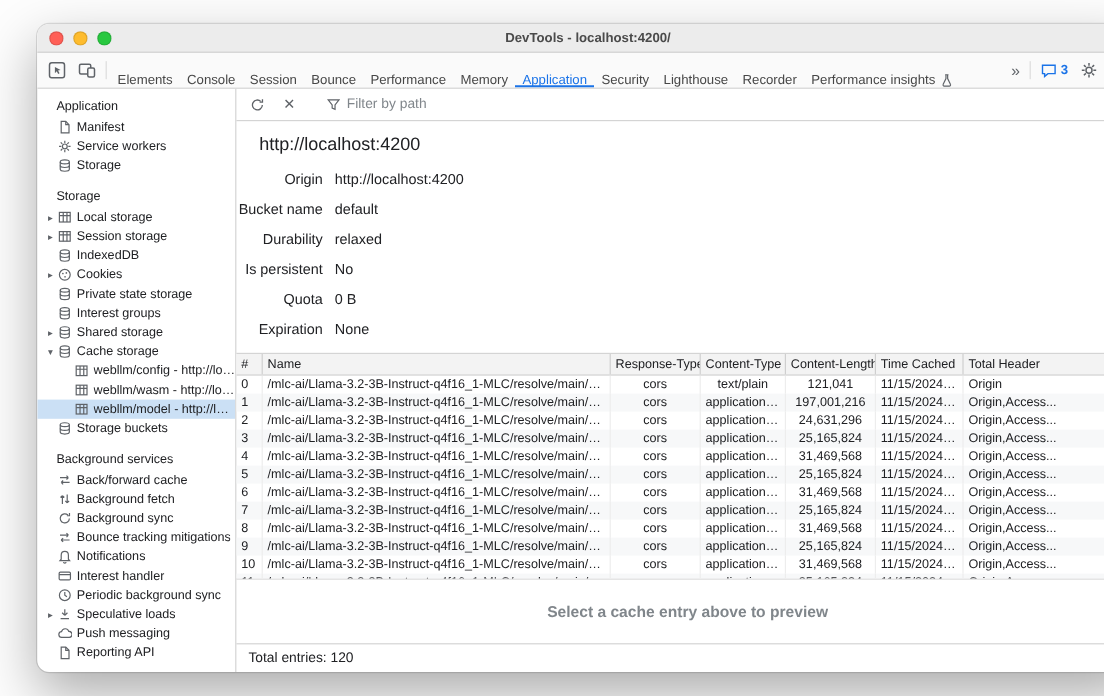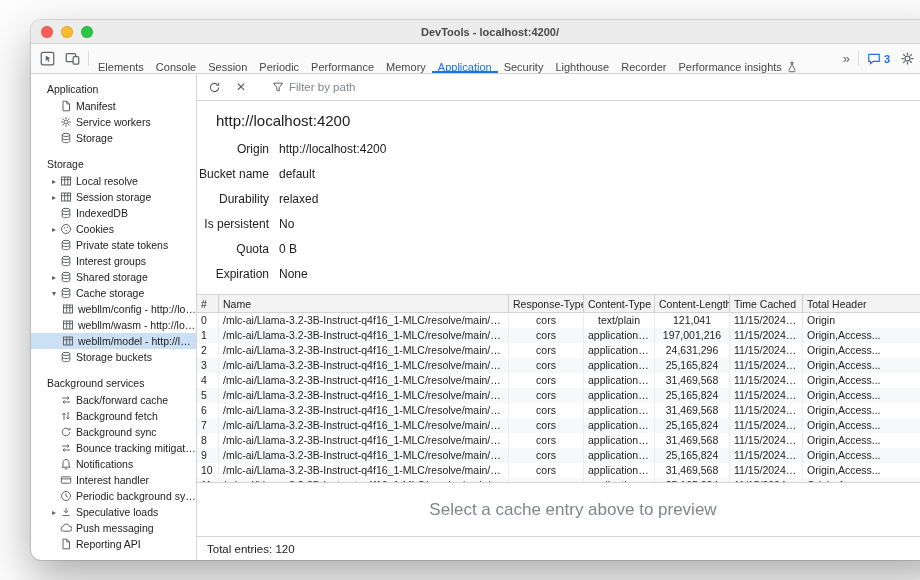--- a/index.html
+++ b/index.html
@@ -30,21 +30,21 @@
   .issues svg{width:14px;height:14px}
   .kebab{display:flex;align-items:center;padding:0 6px;font-size:13px;color:#5f6368;flex:none}
 
   
   .winbody{flex:1;display:flex;min-height:0}
 
   
   .sidebar{width:166px;min-width:166px;border-right:1px solid #d4d4d4;padding-top:5px;font-size:10.5px;color:#202124;overflow:hidden}
   .sec{margin-bottom:8px}
   .sec-title{height:19px;display:flex;align-items:center;padding-left:16px;color:#202124}
-  .si{height:16px;display:flex;align-items:center;padding-left:18px;white-space:nowrap;overflow:hidden}
+  .si{height:16px;display:flex;align-items:center;padding-left:6px;white-space:nowrap;overflow:hidden}
   .si .arr{width:10px;font-size:8px;color:#5f6368;text-align:center;flex:none}
   .si .ic{width:12px;height:12px;margin:0 4px 0 1px;color:#5f6368;flex:none}
   .si .lbl{overflow:hidden;text-overflow:ellipsis;min-width:0}
   .si.child{padding-left:20px}
   .si.sel{background:#cbe0f5}
 
   
   .main{flex:1;display:flex;flex-direction:column;min-width:0}
   .mtoolbar{height:27px;min-height:27px;border-bottom:1px solid #d4d4d4;display:flex;align-items:center;padding:0 7px;gap:7px;color:#5f6368}
   .mtb-btn{width:20px;height:20px;display:flex;align-items:center;justify-content:center;flex:none}
@@ -69,21 +69,21 @@
   .gh{padding:0 4px;border-right:1px solid #cfcfcf;line-height:18px;white-space:nowrap;overflow:hidden}
   .gh:last-child{border-right:none}
   .gbody{height:170px;overflow:hidden;border-bottom:1px solid #d4d4d4}
   .gr{height:15px}
   .gr:nth-child(even){background:#f7f8f9}
   .gc{padding:0 4px;border-right:1px solid #ededed;line-height:15px;white-space:nowrap;overflow:hidden;text-overflow:ellipsis}
   .gc:last-child{border-right:none}
   .ta-r{text-align:center}
 
   .preview{flex:1;display:flex;align-items:center;justify-content:center;min-height:28px}
-  .preview span{color:#80868b;font-size:17px;font-weight:400}
+  .preview span{color:#80868b;font-size:13px;font-weight:700}
 
   .statusbar{height:24px;min-height:24px;border-top:1px solid #d4d4d4;display:flex;align-items:center;padding:0 10px;font-size:11.5px;color:#202124}
 </style>
 </head>
 <body>
 
 <svg width="0" height="0" style="position:absolute" aria-hidden="true">
   <defs>
     <symbol id="i-doc" viewBox="0 0 12 12">
         <path d="M3 1.2h3.8L9.5 3.9v6.9H3z" fill="none" stroke="currentColor"></path>
@@ -183,21 +183,21 @@
     <div class="tab">
         <span>Elements</span>
       </div>
     <div class="tab">
         <span>Console</span>
       </div>
     <div class="tab">
         <span>Session</span>
       </div>
     <div class="tab">
-        <span>Periodic</span>
+        <span>Bounce</span>
       </div>
     <div class="tab">
         <span>Performance</span>
       </div>
     <div class="tab">
         <span>Memory</span>
       </div>
     <div class="tab active">
         <span>Application</span>
       </div>
@@ -263,21 +263,21 @@
         </div>
       </div>
 
       <div class="sec">
         <div class="sec-title">Storage</div>
         <div class="si">
           <span class="arr">▸</span>
           <svg class="ic">
               <use href="#i-table"></use>
             </svg>
-          <span class="lbl">Local resolve</span>
+          <span class="lbl">Local storage</span>
         </div>
         <div class="si">
           <span class="arr">▸</span>
           <svg class="ic">
               <use href="#i-table"></use>
             </svg>
           <span class="lbl">Session storage</span>
         </div>
         <div class="si">
           <span class="arr"></span>
@@ -291,21 +291,21 @@
           <svg class="ic">
               <use href="#i-cookie"></use>
             </svg>
           <span class="lbl">Cookies</span>
         </div>
         <div class="si">
           <span class="arr"></span>
           <svg class="ic">
               <use href="#i-db"></use>
             </svg>
-          <span class="lbl">Private state tokens</span>
+          <span class="lbl">Private state storage</span>
         </div>
         <div class="si">
           <span class="arr"></span>
           <svg class="ic">
               <use href="#i-db"></use>
             </svg>
           <span class="lbl">Interest groups</span>
         </div>
         <div class="si">
           <span class="arr">▸</span>

